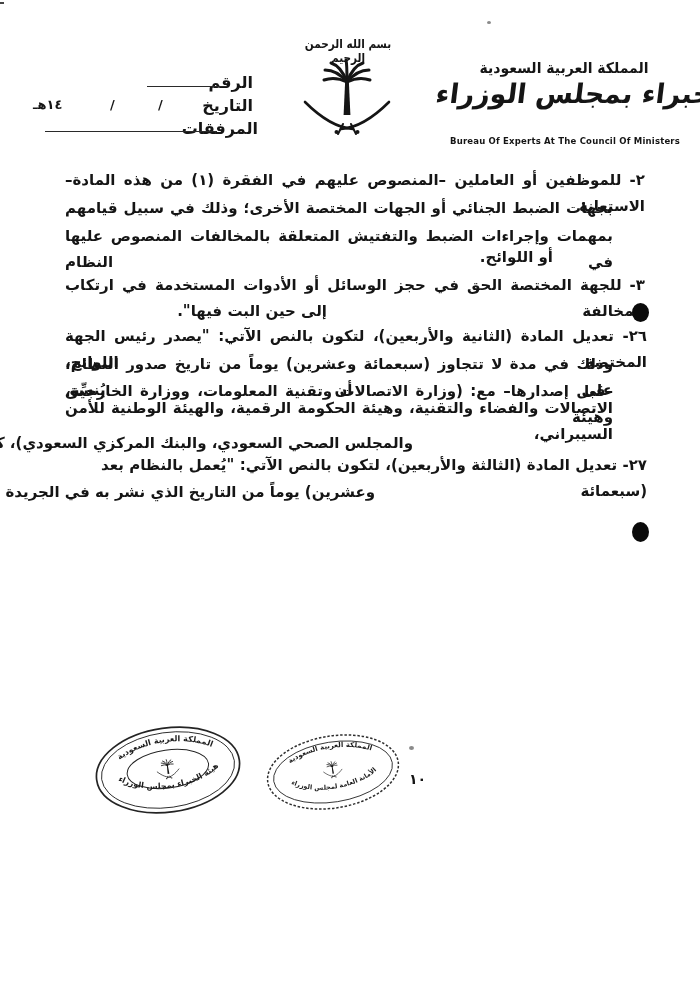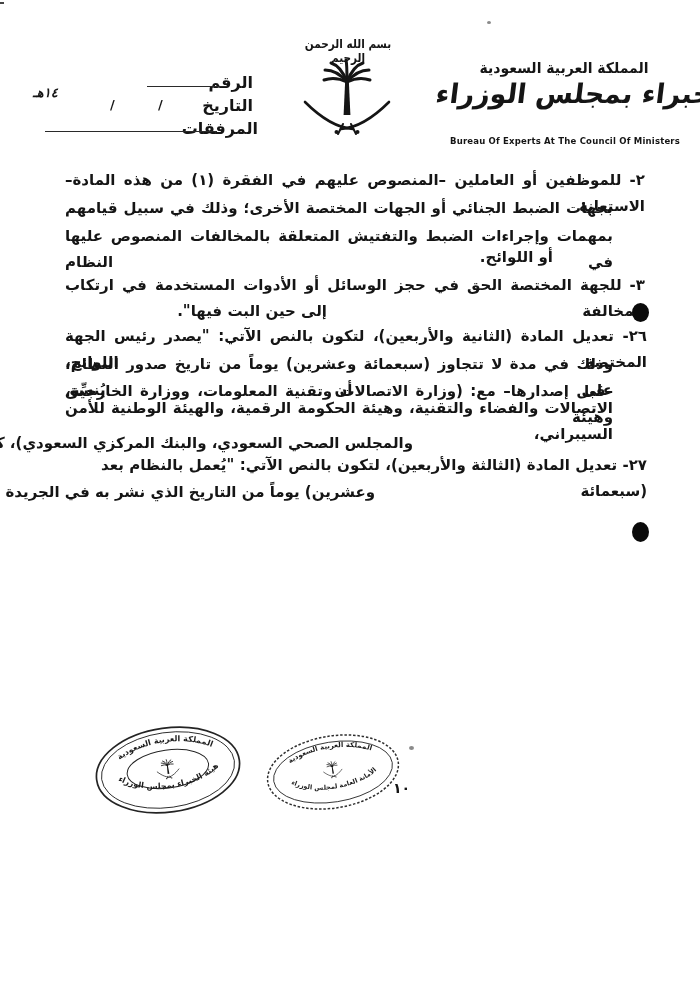--- a/index.html
+++ b/index.html
@@ -19,21 +19,21 @@
   .hdr-label{font-size:16px;font-weight:bold;direction:rtl;white-space:nowrap;}
   .lbl-num{top:73px;right:447px;}
   .lbl-date{top:96px;right:447px;}
   .lbl-att{top:119px;right:442px;}
   .hline{height:0;border-top:1.6px solid #2a2a2a;}
   .line-num{top:86px;left:147px;width:80px;}
   .line-att{top:131px;left:45px;width:172px;}
   .slash{font-size:13px;font-weight:bold;}
   .sl1{top:97px;left:158px;}
   .sl2{top:97px;left:110px;}
-  .yr{top:85px;left:33px;font-size:13px;font-weight:bold;direction:rtl;font-style:italic;}
+  .yr{top:97px;left:33px;font-size:13px;font-weight:bold;direction:rtl;}
 
   
   .ln{position:absolute;direction:rtl;font-size:15px;font-weight:bold;
       line-height:26px;white-space:nowrap;text-align:right;}
   .just{white-space:normal;text-align:justify;text-align-last:justify;left:65px;}
   .bl0{top:167px;right:55px;}  .bl1{top:195px;right:87px;}
   .bl2{top:223px;right:87px;}  .bl3{top:244px;right:147px;}
   .bl4{top:272px;right:55px;}  .bl5{top:298px;right:373px;}
   .bl6{top:323px;right:53px;}  .bl7{top:351px;right:87px;}
   .bl8{top:378px;right:87px;}  .bl9{top:395px;right:87px;}
@@ -43,21 +43,21 @@
   
   .holedot{background:#0a0a0a;border-radius:50%;}
   .dot1{left:632px;top:303px;width:17px;height:19px;}
   .dot2{left:632px;top:522px;width:17px;height:20px;}
   .speck{background:#8a8a8a;border-radius:50%;}
   .spk1{left:487px;top:21px;width:4px;height:3px;}
   .spk2{left:409px;top:746px;width:5px;height:4px;}
   .spk3{left:0;top:2px;width:4px;height:2px;background:#444;}
 
   
-  .pagenum{left:393px;top:771px;font-size:14px;font-weight:bold;direction:rtl;margin-top:9px;}
+  .pagenum{left:409px;top:771px;font-size:14px;font-weight:bold;direction:rtl;}
   svg text{font-family:"DejaVu Sans",sans-serif;font-weight:bold;fill:#1c1c1c;}
 </style>
 </head>
 <body>
 
 <svg width="0" height="0" style="position:absolute" aria-hidden="true">
   <defs>
     <g id="emblem-g">
       <g stroke="#151515" fill="none" stroke-linecap="round">
         <path d="M50,24 Q50,6 49,2" stroke-width="3"></path>

